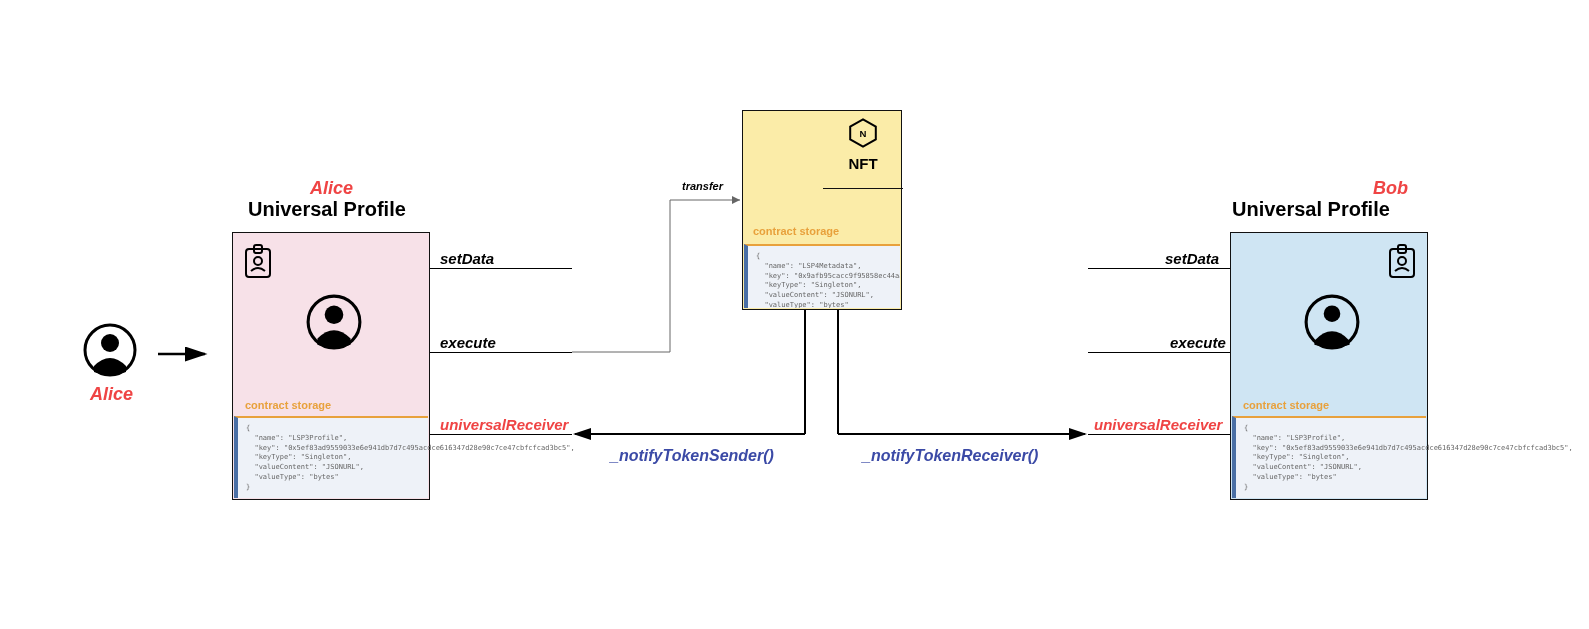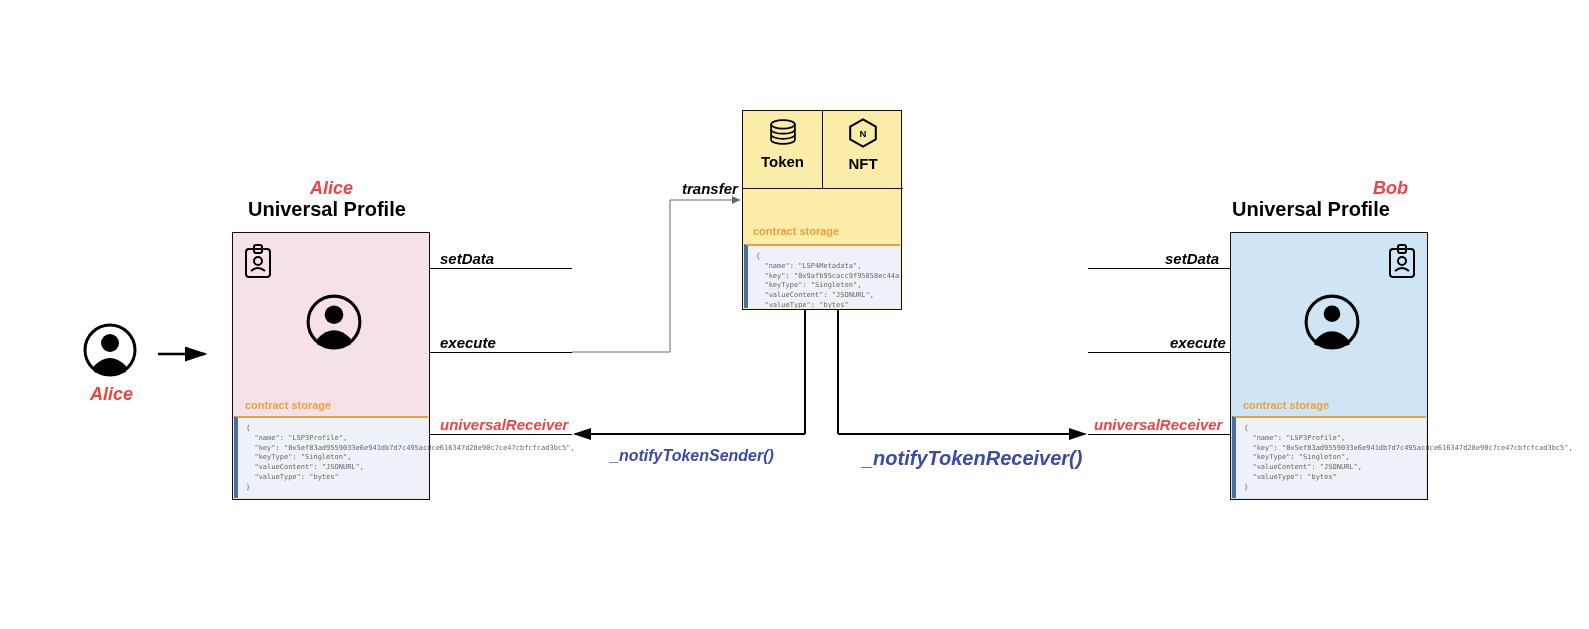--- a/index.html
+++ b/index.html
@@ -84,53 +84,42 @@
 }</div>
 
   <div class="pline" style="left:430px;top:268px;width:142px;"></div>
   <div class="lbl blk" style="left:440px;top:250px;font-size:15px;">setData</div>
   <div class="pline" style="left:430px;top:352px;width:142px;"></div>
   <div class="lbl blk" style="left:440px;top:334px;font-size:15px;">execute</div>
   <div class="pline" style="left:430px;top:434px;width:142px;"></div>
   <div class="lbl red" style="left:440px;top:416px;font-size:15px;">universalReceiver</div>
 
   <div class="card tok-card" style="left:742px;top:110px;width:160px;height:200px;">
-    <div style="position:absolute;left:0;top:0;width:80px;height:78px;border-right:1.5px solid #111;border-bottom:1.5px solid #111;box-sizing:border-box;text-align:center;">
-      <div style="margin-top:6px;">
-        <svg width="34" height="30" viewBox="0 0 40 34">
-            <ellipse cx="20" cy="8" rx="14" ry="5" fill="none" stroke="#000" stroke-width="2"></ellipse>
-            <path d="M6 8 v6 a14 5 0 0 0 28 0 v-6" fill="none" stroke="#000" stroke-width="2"></path>
-            <path d="M6 14 v6 a14 5 0 0 0 28 0 v-6" fill="none" stroke="#000" stroke-width="2"></path>
-            <path d="M6 20 v6 a14 5 0 0 0 28 0 v-6" fill="none" stroke="#000" stroke-width="2"></path>
-          </svg>
-      </div>
-      <div class="hdr" style="font-size:15px;margin-top:2px;">Token</div>
-    </div>
     <div style="position:absolute;left:80px;top:0;width:80px;height:78px;border-bottom:1.5px solid #111;box-sizing:border-box;text-align:center;">
       <div style="margin-top:6px;">
         <svg width="32" height="32" viewBox="0 0 40 40">
             <polygon points="20,3 36,12 36,28 20,37 4,28 4,12" fill="none" stroke="#000" stroke-width="2.5"></polygon>
             <text x="20" y="25" text-anchor="middle" font-size="12" font-weight="bold" fill="#000">N</text>
           </svg>
       </div>
       <div class="hdr" style="font-size:15px;margin-top:2px;text-align:center;">NFT</div>
     </div>
     <div class="orng" style="position:absolute;left:10px;top:114px;">contract storage</div>
   </div>
   <div class="codebox" style="left:744px;top:244px;width:156px;height:64px;white-space:pre;overflow:hidden;">{
   "name": "LSP4Metadata",
   "key": "0x9afb95cacc9f95858ec44aa8c3b685511002e30ae54415823f406128b85b238e",
   "keyType": "Singleton",
   "valueContent": "JSONURL",
   "valueType": "bytes"
 }</div>
 
-  <div class="lbl blk" style="left:682px;top:180px;font-size:15px;">transfer</div>
+  <div class="lbl blk" style="left:682px;top:180px;font-size:11px;">transfer</div>
   <div class="lbl blue" style="left:610px;top:400px;font-size:16px;">_notifyTokenSender()</div>
-  <div class="lbl blue" style="left:862px;top:400px;font-size:20px;">_notifyTokenReceiver()</div>
+  <div class="lbl blue" style="left:862px;top:400px;font-size:16px;">_notifyTokenReceiver()</div>
 
   <div class="card bob-card" style="left:1230px;top:232px;width:198px;height:268px;">
     <div style="position:absolute;right:10px;top:10px;">
       <svg width="30" height="36" viewBox="0 0 30 36">
           <rect x="3" y="6" width="24" height="28" rx="3" fill="none" stroke="#000" stroke-width="2"></rect>
           <rect x="11" y="2" width="8" height="8" rx="2" fill="none" stroke="#000" stroke-width="2"></rect>
           <circle cx="15" cy="18" r="4" fill="none" stroke="#000" stroke-width="2"></circle>
           <path d="M8 28 Q15 22 22 28" fill="none" stroke="#000" stroke-width="2"></path>
         </svg>
     </div>

